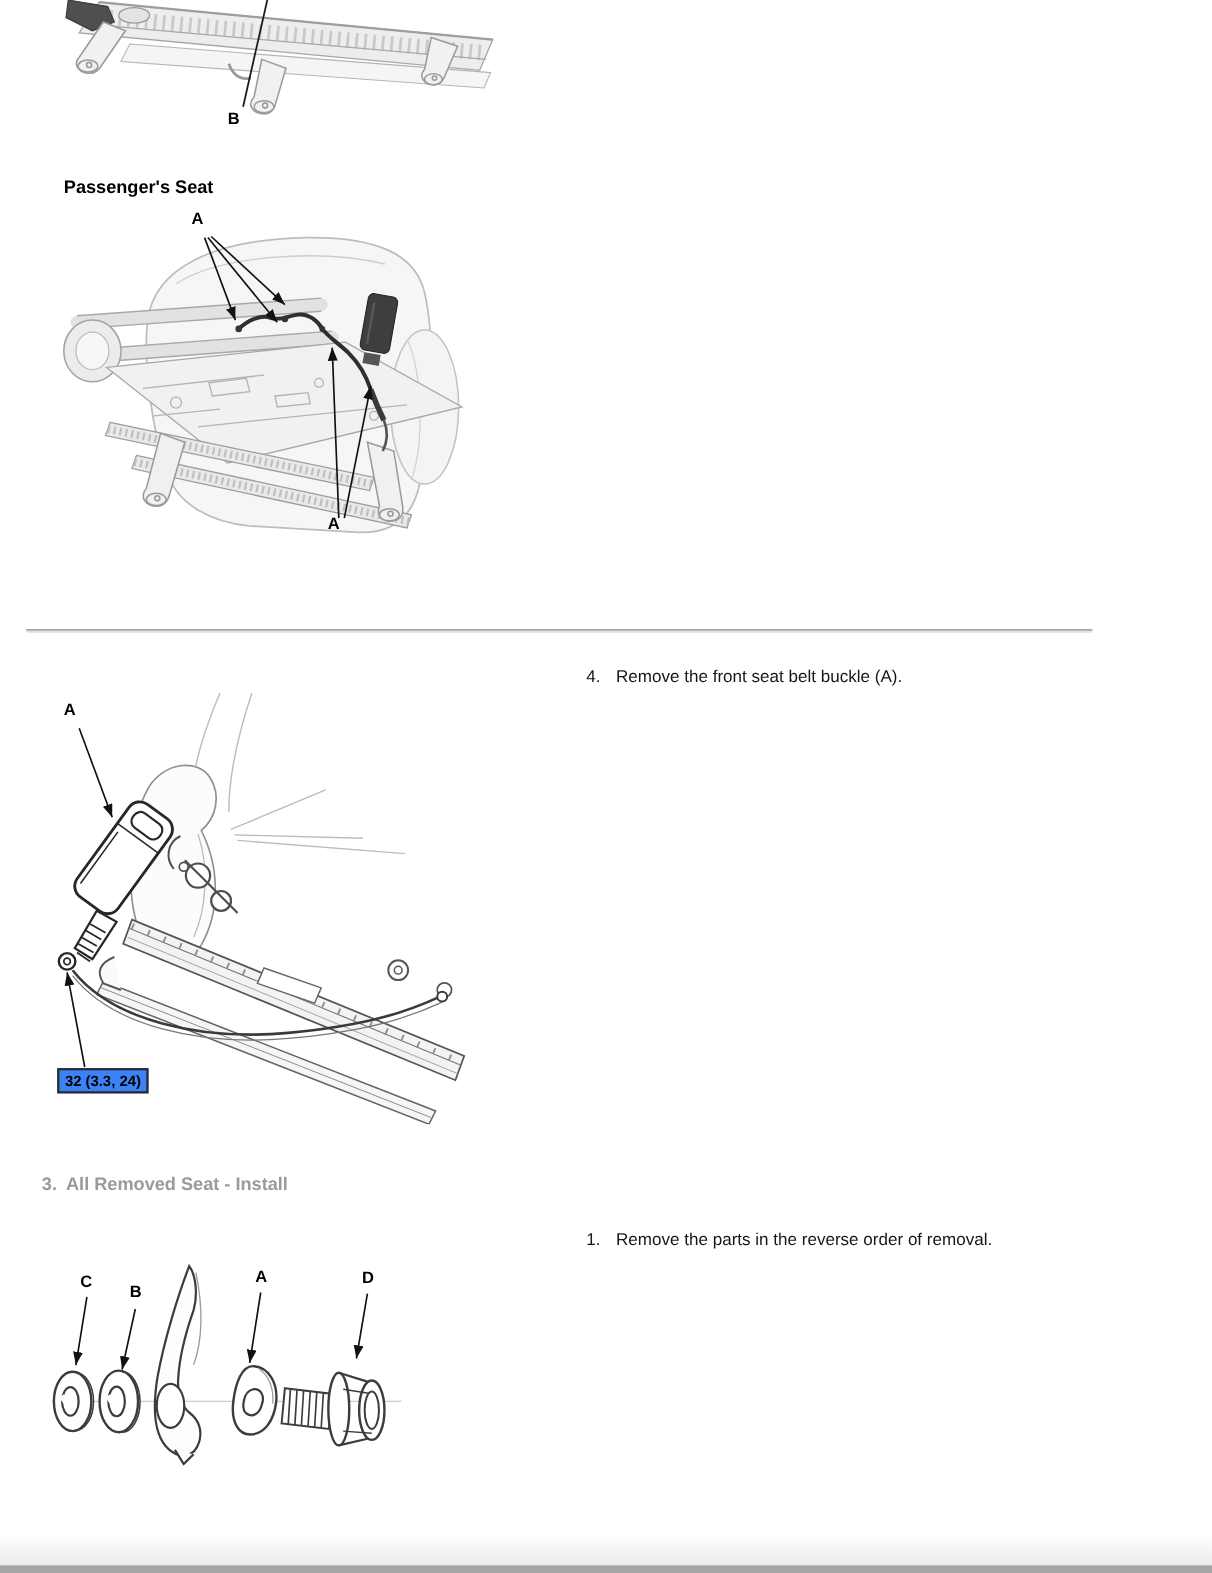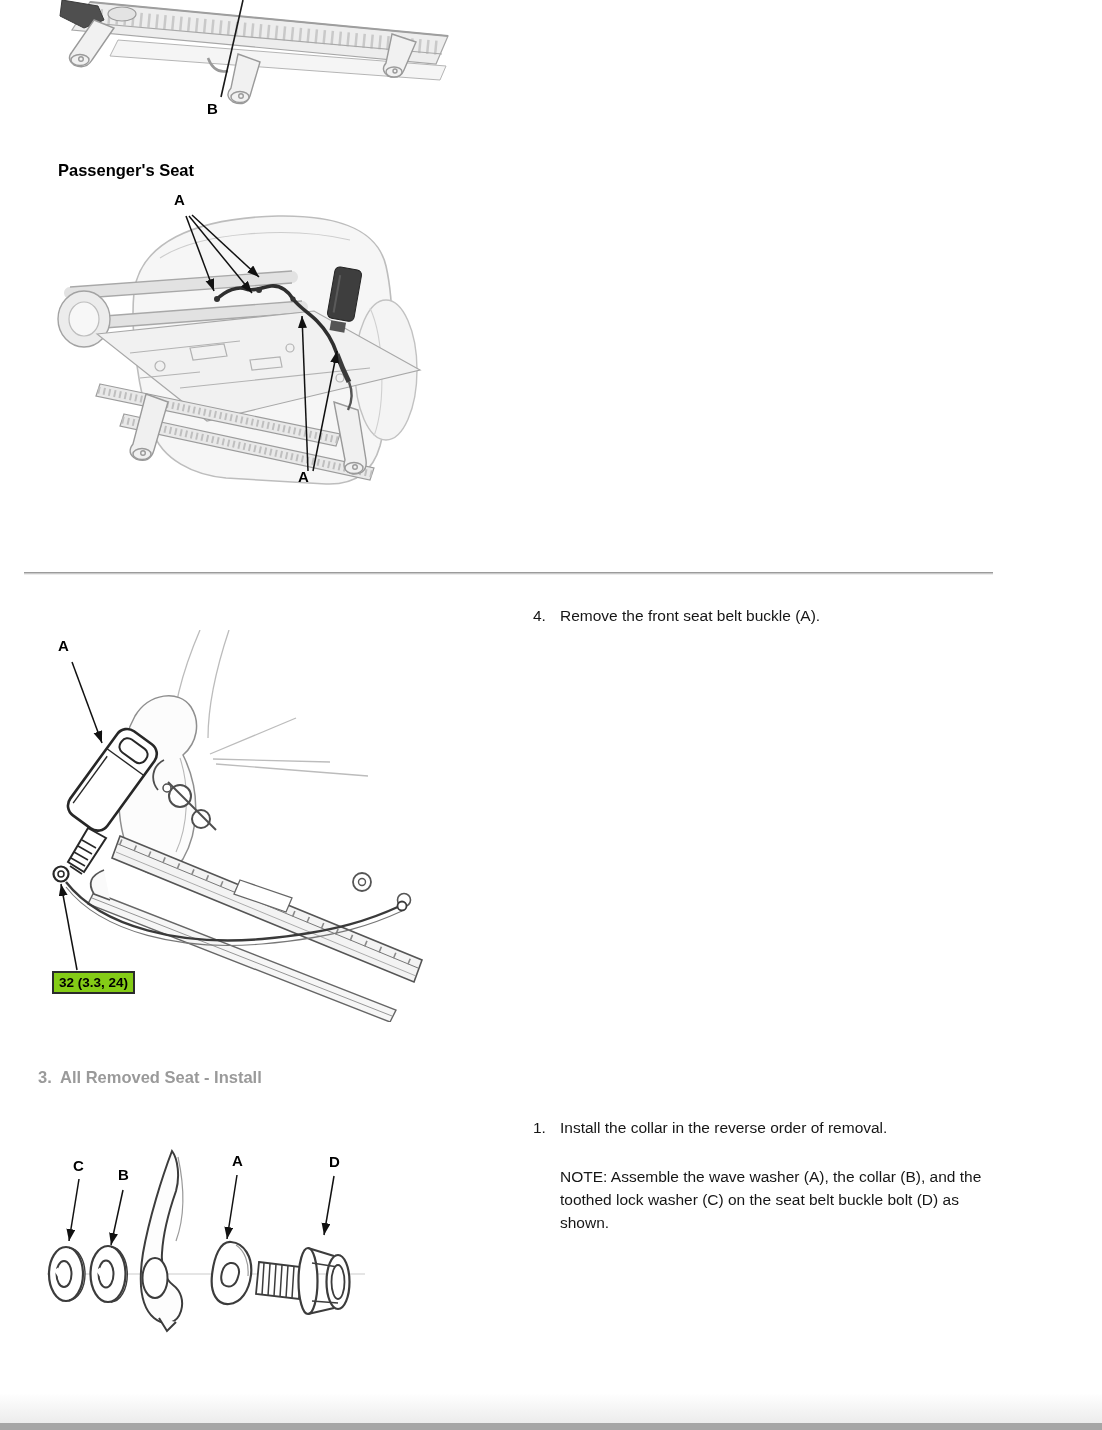--- a/index.html
+++ b/index.html
@@ -24,21 +24,21 @@
   }
   .step .num{width:27px;flex:none;}
   .note{
     position:absolute;width:432px;font-size:15.5px;line-height:23px;color:#161616;
   }
   .divider{
     position:absolute;left:24px;top:572px;width:969px;height:3px;
     background:#c9c9c9;border-top:1px solid #9b9b9b;border-bottom:1px solid #ededed;box-sizing:border-box;
   }
   .torque-box{
-    position:absolute;border:2px solid #2b2b2b;background:#84cc16;
+    position:absolute;border:2px solid #2b2b2b;background:#3b82f6;
     font-weight:bold;font-size:13.5px;line-height:17px;padding:1px 5px;color:#000;white-space:nowrap;
   }
   .bottom-fade{
     position:absolute;left:0;top:1393px;width:1102px;height:30px;
     background:linear-gradient(to bottom, rgba(236,236,236,0), #ececec);
   }
   .bottom-bar{
     position:absolute;left:0;top:1423px;width:1102px;height:7px;background:#a6a6a6;
   }
 </style>
@@ -232,24 +232,23 @@
     <div class="torque-box" style="left:22px;top:341px;">32 (3.3, 24)</div>
   </div>
 
   <div class="heading-gray" style="left:38px;top:1068px;">
     <span class="num">3.</span>
     <span>All Removed Seat - Install</span>
   </div>
 
   <div class="step" style="left:533px;top:1117px;">
     <span class="num">1.</span>
-    <span>Install the collar in the reverse order of removal.</span>
-  </div>
-
-  <div class="note" style="left:560px;top:1165px;">NOTE: Assemble the wave washer (A), the collar (B), and the toothed lock washer (C) on the seat belt buckle bolt (D) as shown.</div>
+    <span>Remove the parts in the reverse order of removal.</span>
+  </div>
+
 
   <div class="fig" style="left:35px;top:1145px;width:340px;height:205px;">
     <svg viewBox="0 0 340 205" width="340" height="205">
       <defs>
         <marker id="ah4" markerWidth="10" markerHeight="8" refX="8" refY="3" orient="auto" markerUnits="strokeWidth">
           <path d="M0,0 L8,3 L0,6 Z" fill="#111"></path>
         </marker>
       </defs>
       <line x1="12" y1="129" x2="330" y2="129" stroke="#cccccc" stroke-width="1.2"></line>
 

